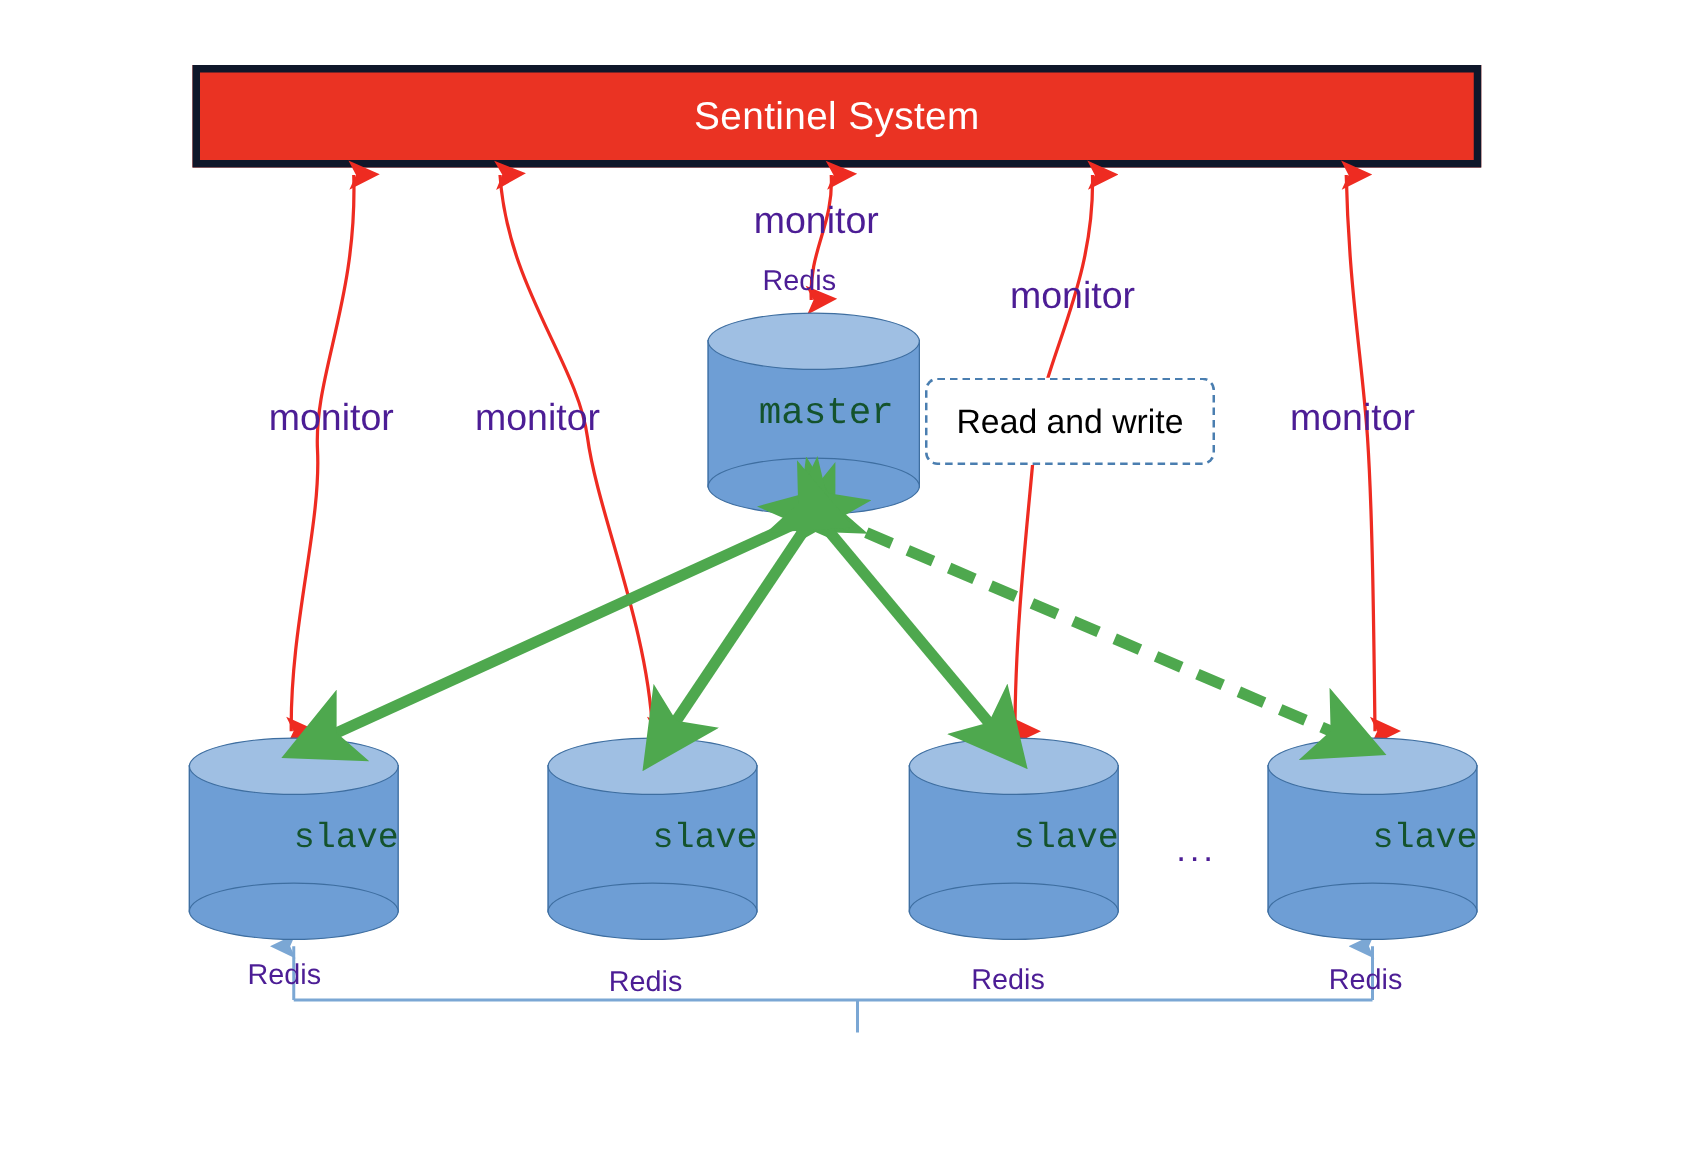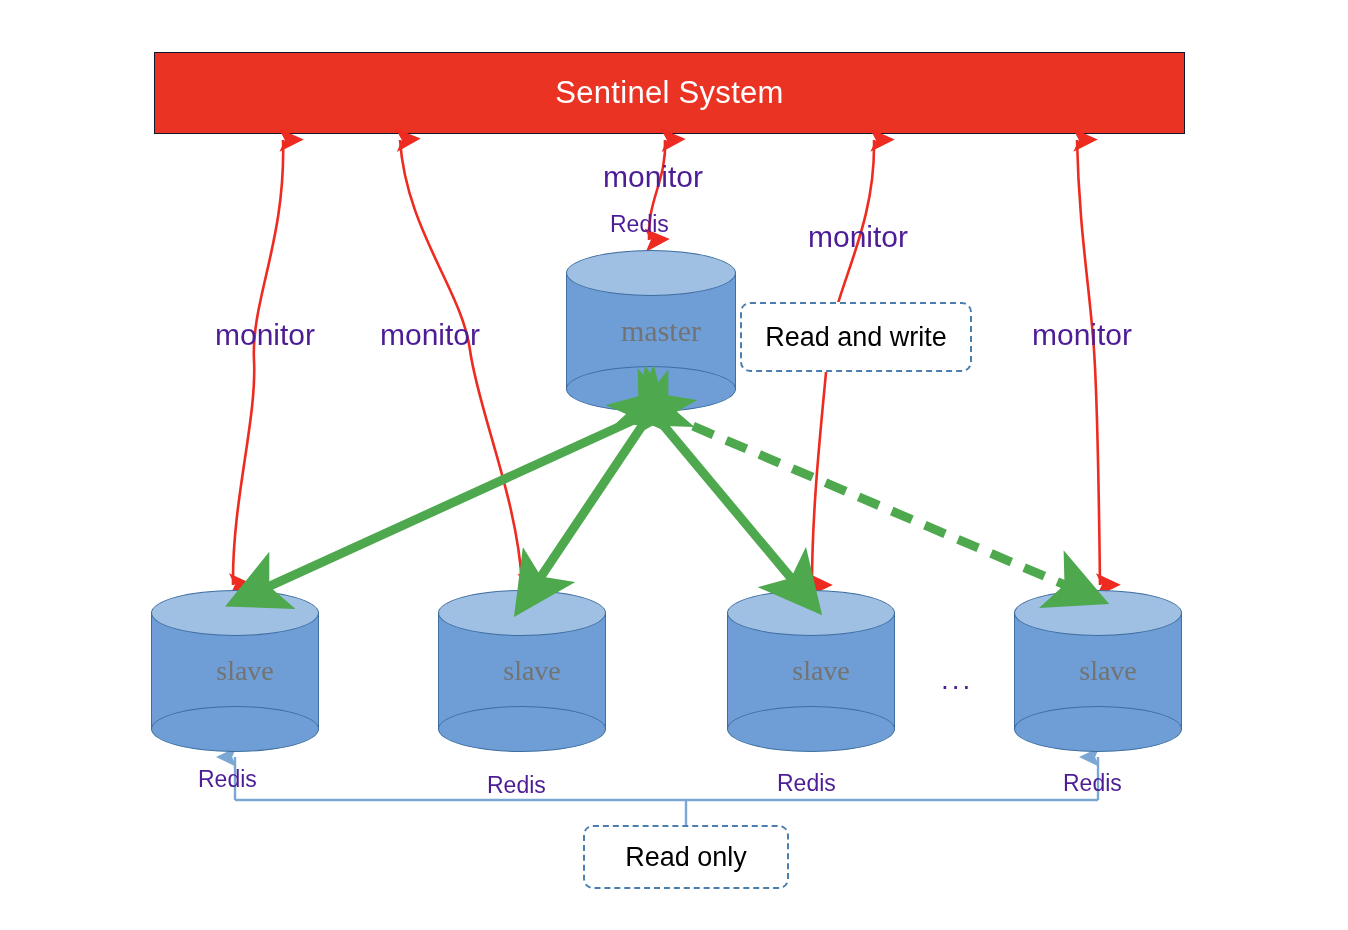--- a/index.html
+++ b/index.html
@@ -2,21 +2,21 @@
 <html><head>
 <meta charset="utf-8">
 <style>
   html,body{margin:0;padding:0;background:#ffffff;}
   body{width:1348px;height:930px;font-family:"Liberation Sans",sans-serif;overflow:hidden;}
   #stage{position:relative;width:1348px;height:930px;background:#ffffff;}
 
   
   .sentinel-bar{
     position:absolute;left:154px;top:52px;width:1031px;height:82px;
-    background:#EA3323;border:1px solid #0f172a;box-sizing:border-box;
+    background:#EA3323;border:6px solid #0f172a;box-sizing:border-box;
     display:flex;align-items:center;justify-content:center;
   }
   .sentinel-bar .lbl{
     color:#ffffff;font-size:31px;letter-spacing:.3px;
     font-family:"Liberation Sans",sans-serif;
   }
 
   
   .cyl{position:absolute;}
   .cyl .body{
@@ -27,28 +27,28 @@
   .cyl .top{
     position:absolute;left:0;top:0;width:100%;height:46px;border-radius:50%;
     background:#9FBFE3;border:1.5px solid #3E6EA0;box-sizing:border-box;
   }
   .cyl .bottom{
     position:absolute;left:0;bottom:0;width:100%;height:46px;border-radius:50%;
     background:#6E9ED5;border:1.5px solid #3E6EA0;box-sizing:border-box;
   }
   .cyl .cyl-label{
     position:absolute;left:0;right:0;top:50%;transform:translateY(-50%);
-    text-align:center;color:#737373;z-index:5;
-    font-family:Liberation Serif, serif;
+    text-align:center;color:#14532d;z-index:5;
+    font-family:Liberation Mono, monospace;
     padding-left:20px;
   }
   .cyl.master{left:566px;top:250px;width:170px;height:162px;}
   .cyl.master .cyl-label{font-size:30px;}
   .cyl.slave{width:168px;height:162px;top:590px;}
-  .cyl.slave .cyl-label{font-size:28px;}
+  .cyl.slave .cyl-label{font-size:28px;text-align:right;}
   .cyl.s1{left:151px;}
   .cyl.s2{left:438px;}
   .cyl.s3{left:727px;}
   .cyl.s4{left:1014px;}
 
   
   .txt{position:absolute;color:#4c1d95;font-family:"Liberation Sans",sans-serif;white-space:nowrap;}
   .mon{font-size:30px;}
   .redis{font-size:23px;}
   .ellip{font-size:28px;letter-spacing:3px;}
@@ -162,17 +162,14 @@
   <div class="txt redis" style="left:198px;top:766px;">Redis</div>
   <div class="txt redis" style="left:487px;top:772px;">Redis</div>
   <div class="txt redis" style="left:777px;top:770px;">Redis</div>
   <div class="txt redis" style="left:1063px;top:770px;">Redis</div>
 
   <div class="txt ellip" style="left:941px;top:664px;">...</div>
 
   <div class="callout rw">
     <span>Read and write</span>
   </div>
-  <div class="callout ro">
-    <span>Read only</span>
-  </div>
 
 </div>
 
 </body></html>

